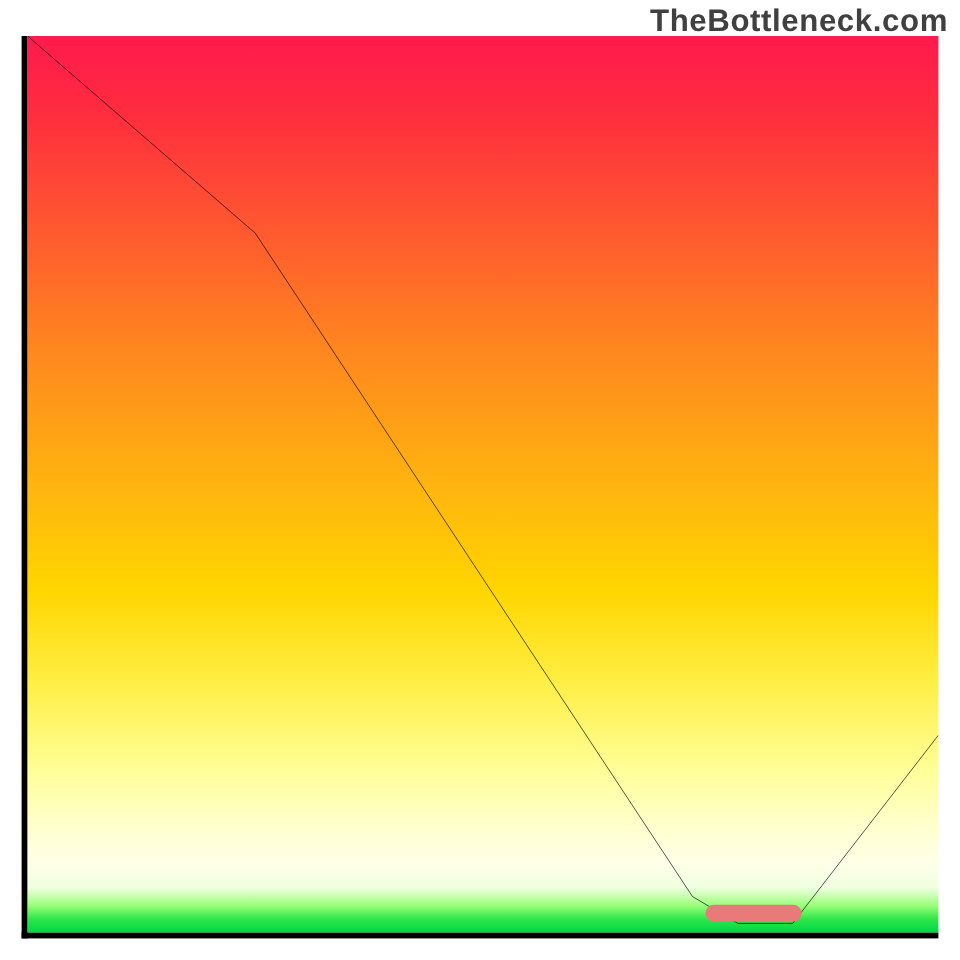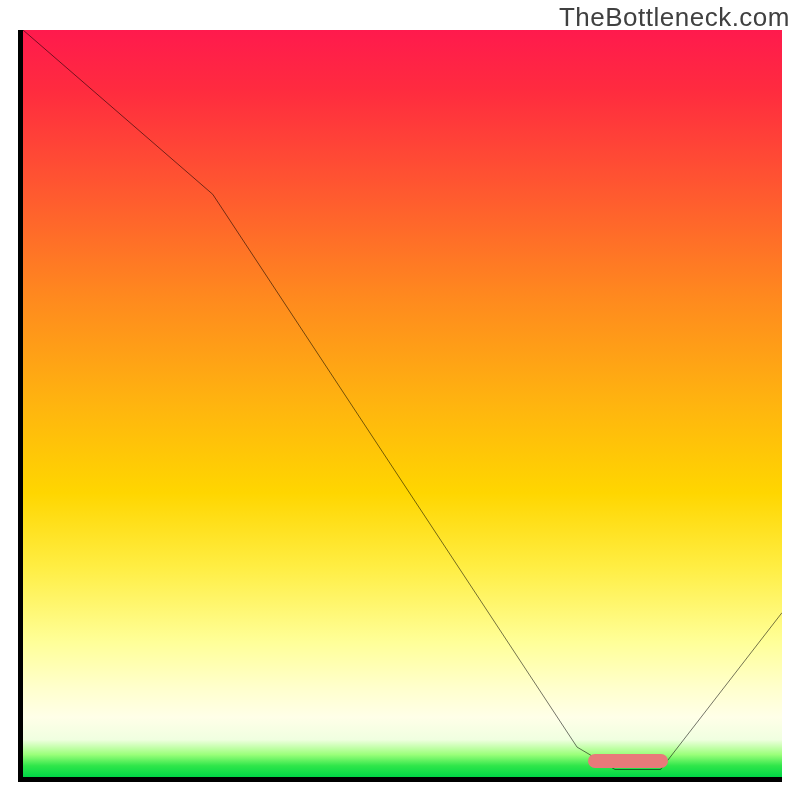--- a/index.html
+++ b/index.html
@@ -14,21 +14,21 @@
   .frame {
     position: relative;
     width: 800px;
     height: 800px;
   }
   .watermark {
     position: absolute;
     top: 2px;
     right: 10px;
     font-size: 26px;
-    font-weight: 400;
+    font-weight: 700;
     color: #404040;
     letter-spacing: 0.5px;
   }
   .plot-area {
     position: absolute;
     left: 18px;
     top: 30px;
     width: 764px;
     height: 752px;
     border-left: 5px solid #000;

